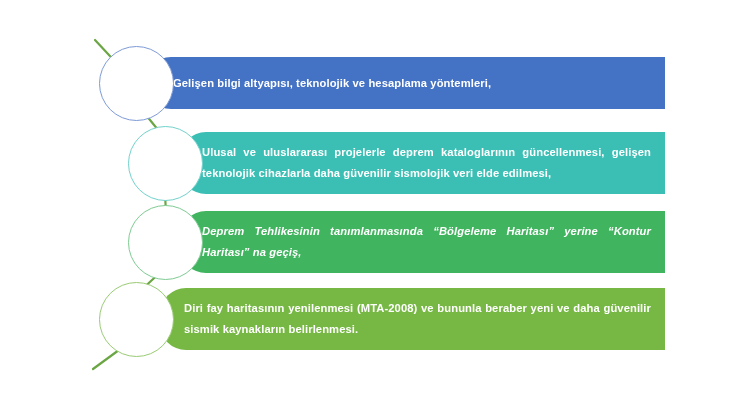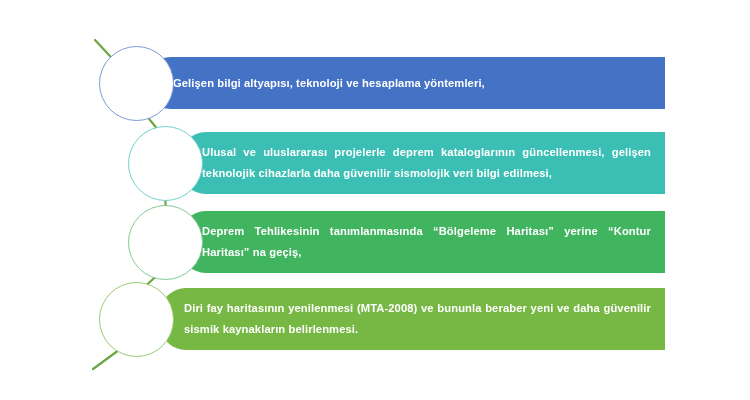--- a/index.html
+++ b/index.html
@@ -76,21 +76,21 @@
   #bar-2 {
     left: 180px; top: 0; width: 485px; height: 62px;
     background: #3BBFB4;
   }
   #bar-2 .bar-text { padding-left: 22px; padding-right: 14px; }
   #circle-2 {
     left: 128px; top: -6px; width: 75px; height: 75px;
     border-color: #72D2CB;
   }
   
-  #row-3 { top: 211px; height: 54px; }
+  #row-3 { top: 211px; height: 54px; font-style: italic; }
   #bar-3 {
     left: 180px; top: 0; width: 485px; height: 62px;
     background: #41B45F;
   }
   #bar-3 .bar-text { padding-left: 22px; padding-right: 14px; }
   #circle-3 {
     left: 128px; top: -6px; width: 75px; height: 75px;
     border-color: #7FCB93;
   }
   
@@ -114,28 +114,28 @@
 
     <path d="M 95 40 L 136 84" stroke="#6BA644" stroke-width="2.2" fill="none" stroke-linecap="round"></path>
     <path d="M 137 104 L 163 136" stroke="#6BA644" stroke-width="2.2" fill="none" stroke-linecap="round"></path>
     <path d="M 165 191 L 166 216" stroke="#6BA644" stroke-width="2.2" fill="none" stroke-linecap="round"></path>
     <path d="M 164 269 L 139 292" stroke="#6BA644" stroke-width="2.2" fill="none" stroke-linecap="round"></path>
     <path d="M 134 339 L 93 369" stroke="#6BA644" stroke-width="2.2" fill="none" stroke-linecap="round"></path>
   </svg>
 
   <div class="row" id="row-1">
     <div class="bar" id="bar-1">
-      <div class="bar-text">Gelişen bilgi altyapısı, teknoloji ve hesaplama yöntemleri,</div>
+      <div class="bar-text">Gelişen bilgi altyapısı, teknolojik ve hesaplama yöntemleri,</div>
     </div>
     <div class="circle" id="circle-1"></div>
   </div>
 
   <div class="row" id="row-2">
     <div class="bar" id="bar-2">
-      <div class="bar-text">Ulusal ve uluslararası projelerle deprem kataloglarının güncellenmesi, gelişen teknolojik cihazlarla daha güvenilir sismolojik veri bilgi edilmesi,</div>
+      <div class="bar-text">Ulusal ve uluslararası projelerle deprem kataloglarının güncellenmesi, gelişen teknolojik cihazlarla daha güvenilir sismolojik veri elde edilmesi,</div>
     </div>
     <div class="circle" id="circle-2"></div>
   </div>
 
   <div class="row" id="row-3">
     <div class="bar" id="bar-3">
       <div class="bar-text">Deprem Tehlikesinin tanımlanmasında “Bölgeleme Haritası” yerine “Kontur Haritası” na geçiş,</div>
     </div>
     <div class="circle" id="circle-3"></div>
   </div>

